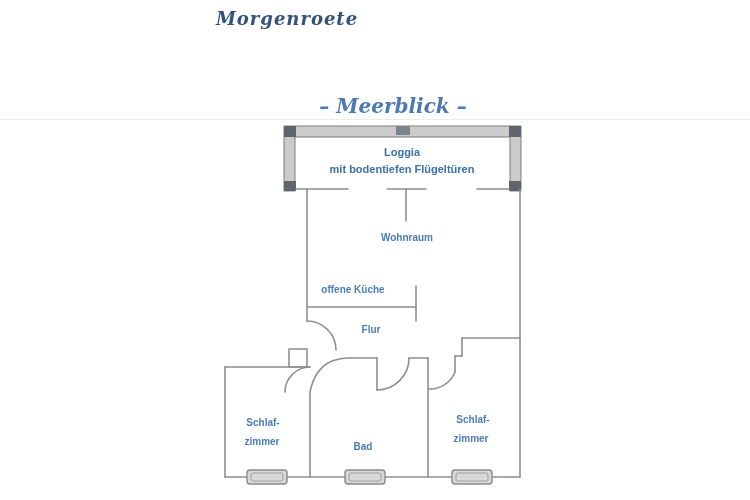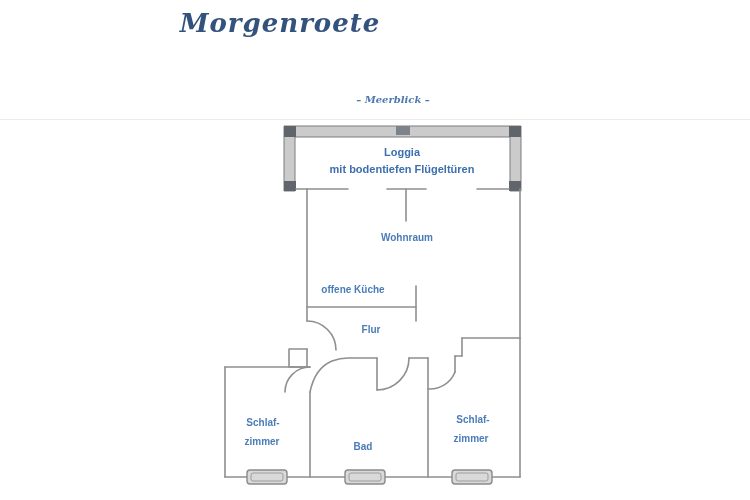--- a/index.html
+++ b/index.html
@@ -11,39 +11,39 @@
   .stage {
     position: relative;
     width: 750px;
     height: 500px;
     background: #ffffff;
     overflow: hidden;
   }
   .plan-title {
     position: absolute;
     top: 8px;
-    left: 280px;
+    left: 287px;
     transform: translateX(-50%);
     font-family: "DejaVu Serif", serif;
     font-style: italic;
     font-weight: bold;
-    font-size: 26px;
+    font-size: 18px;
     letter-spacing: 1px;
     color: #33527d;
     white-space: nowrap;
   }
   .plan-subtitle {
     position: absolute;
     top: 94px;
     left: 393px;
     transform: translateX(-50%);
     font-family: "DejaVu Serif", serif;
     font-style: italic;
     font-weight: bold;
-    font-size: 10px;
+    font-size: 20px;
     color: #4d79b0;
     white-space: nowrap;
   }
   .page-rule {
     position: absolute;
     top: 119px;
     left: 0;
     width: 750px;
     height: 1px;
     background: #ececec;

